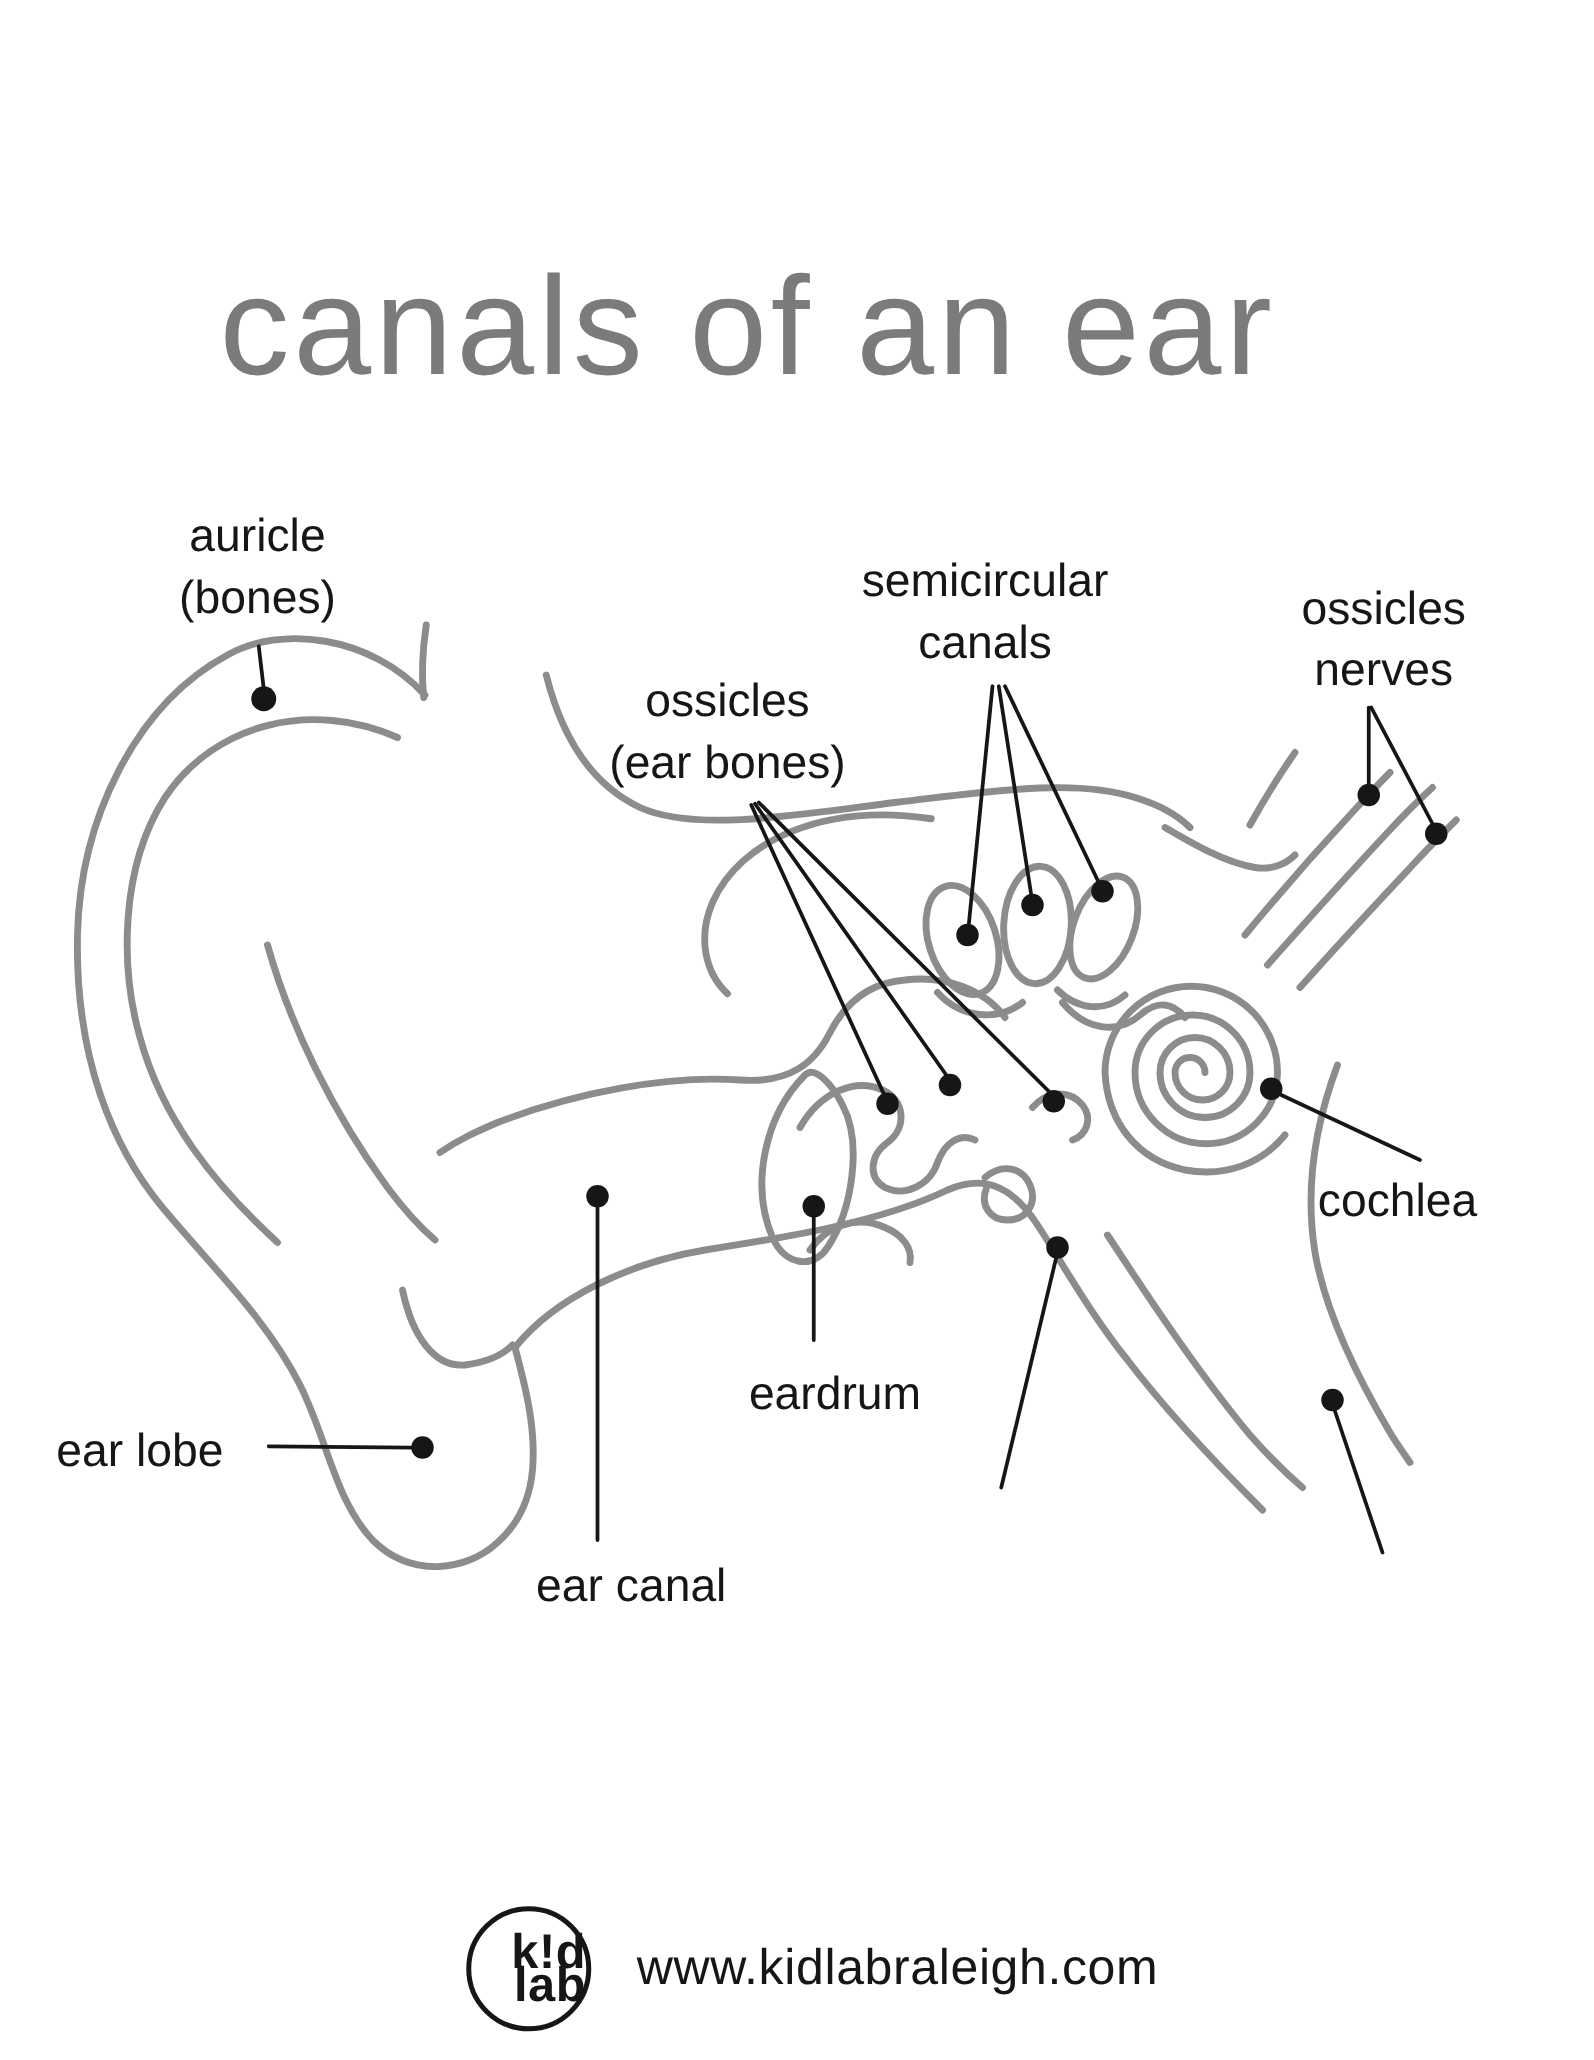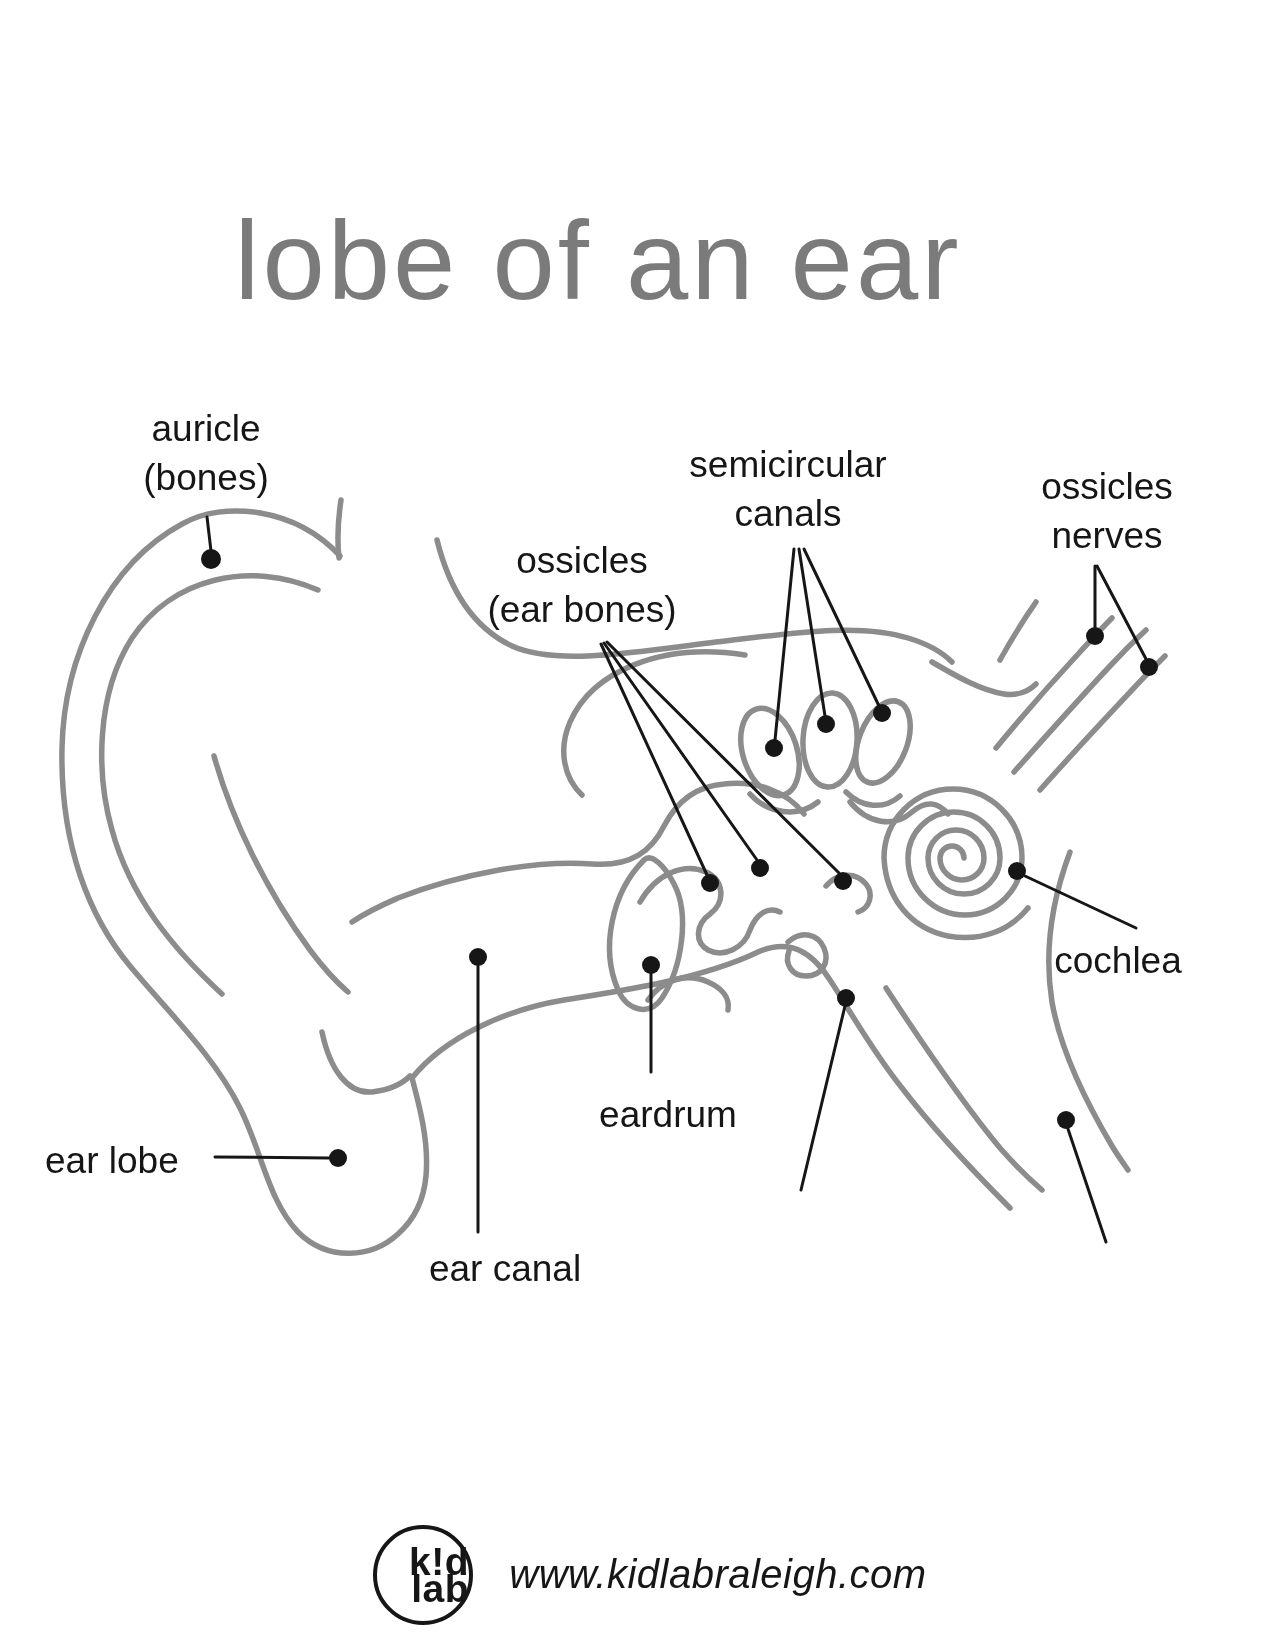--- a/index.html
+++ b/index.html
@@ -52,32 +52,31 @@
     letter-spacing:0.5px;
   }
   .footer-logo .l2{margin-left:26px;}
   .footer-url{
     position:absolute;
     left:718px;top:1552px;
     transform:translateX(-50%);
     font-size:40px;
     letter-spacing:0.5px;
     white-space:nowrap;
-    font-style:italic;
   }
   .sketch{stroke:var(--sketch);stroke-width:5.5;fill:none;stroke-linecap:round;stroke-linejoin:round;}
   .leader{stroke:var(--ink);stroke-width:3;fill:none;stroke-linecap:round;}
   .dot{fill:var(--ink);stroke:none;}
 </style>
 </head>
 <body>
 
 <div class="page">
 
-  <div class="title">lobe of an ear</div>
+  <div class="title">canals of an ear</div>
 
   <svg class="sketch-svg" width="1275" height="1648" viewBox="0 0 1275 1648">
 
     <g class="sketch">
       <path d="M 340,556 C 296,508 224,500 182,524 C 108,564 64,656 62,748 C 60,846 90,918 130,966 C 170,1014 214,1056 240,1108 C 262,1152 268,1200 298,1232 C 328,1262 372,1258 398,1234 C 416,1218 424,1198 426,1176 C 429,1142 420,1108 412,1078"></path>
       <path d="M 341,500 C 338,520 337,540 339,558"></path>
       <path d="M 318,590 C 250,560 172,578 132,638 C 96,694 96,774 112,830 C 130,896 172,948 222,994"></path>
       <path d="M 214,756 C 232,820 266,890 310,950 C 322,966 334,980 348,992"></path>
       <path d="M 322,1032 C 330,1070 348,1094 372,1092 C 388,1090 402,1084 410,1076"></path>
       <path d="M 745,655 C 660,642 592,672 570,722 C 558,750 564,778 582,795"></path>

